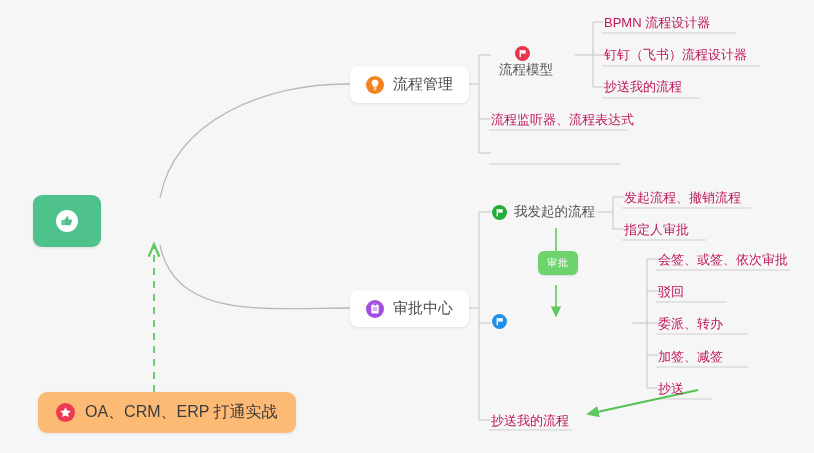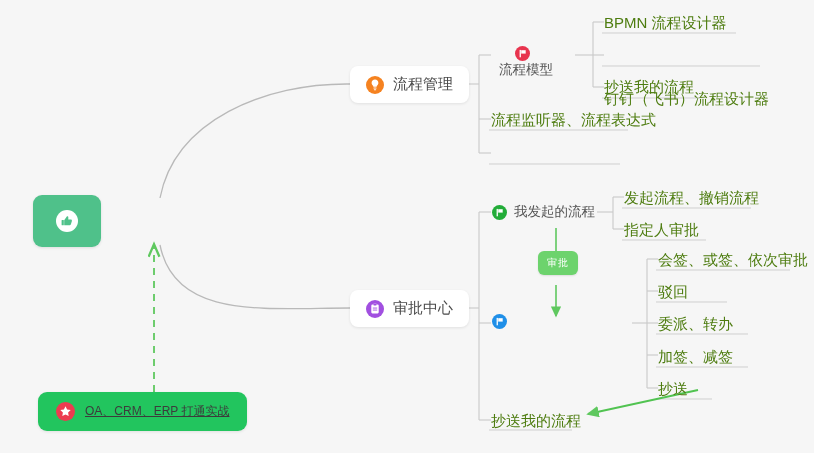--- a/index.html
+++ b/index.html
@@ -64,34 +64,33 @@
   
   .sub {
     font-size: 13.5px;
     color: #555555;
     padding: 2px 0;
   }
   .sub .label { margin-left: 7px; }
 
   
   .leaf {
-    font-size: 15px;
-    color: #4d7c0f;
+    font-size: 13px;
+    color: #be185d;
     padding: 2px 0;
   }
 
   
   .highlight-card {
-    background: #22c55e;
+    background: #fdba74;
     border-radius: 9px;
     padding: 10px 18px;
-    font-size: 12px;
+    font-size: 16px;
     color: #3c3c3c;
     box-shadow: 0 1px 3px rgba(0,0,0,0.09);
-    text-decoration: underline;
   }
   .highlight-card .label { margin-left: 10px; }
 
   
   .badge {
     background: #6dd36d;
     border-radius: 6px;
     padding: 5px 9px;
     color: #ffffff;
     font-size: 10px;
@@ -223,21 +222,21 @@
       <svg width="15" height="15" viewBox="0 0 15 15">
         <circle cx="7.5" cy="7.5" r="7.5" fill="#e8344e"></circle>
         <rect x="4.6" y="3.9" width="1.3" height="7.4" fill="#ffffff"></rect>
         <path d="M6.2 4.2h4.5v3.4H6.2z" fill="#ffffff"></path>
       </svg>
     </span>
     <span class="label">流程模型</span>
   </div>
 
   <div class="node leaf" style="left:604px; top:12px;">BPMN 流程设计器</div>
-  <div class="node leaf" style="left:604px; top:44px;margin-top:44px;">钉钉（飞书）流程设计器</div>
+  <div class="node leaf" style="left:604px; top:44px;">钉钉（飞书）流程设计器</div>
   <div class="node leaf" style="left:604px; top:76px;">抄送我的流程</div>
 
   <div class="node leaf" style="left:491px; top:109px;">流程监听器、流程表达式</div>
 
   <div class="node leaf" style="left:624px; top:187px;">发起流程、撤销流程</div>
 
   <div class="node sub" style="left:492px; top:201px;">
     <span class="ico">
       <svg width="15" height="15" viewBox="0 0 15 15">
         <circle cx="7.5" cy="7.5" r="7.5" fill="#22ac38"></circle>

